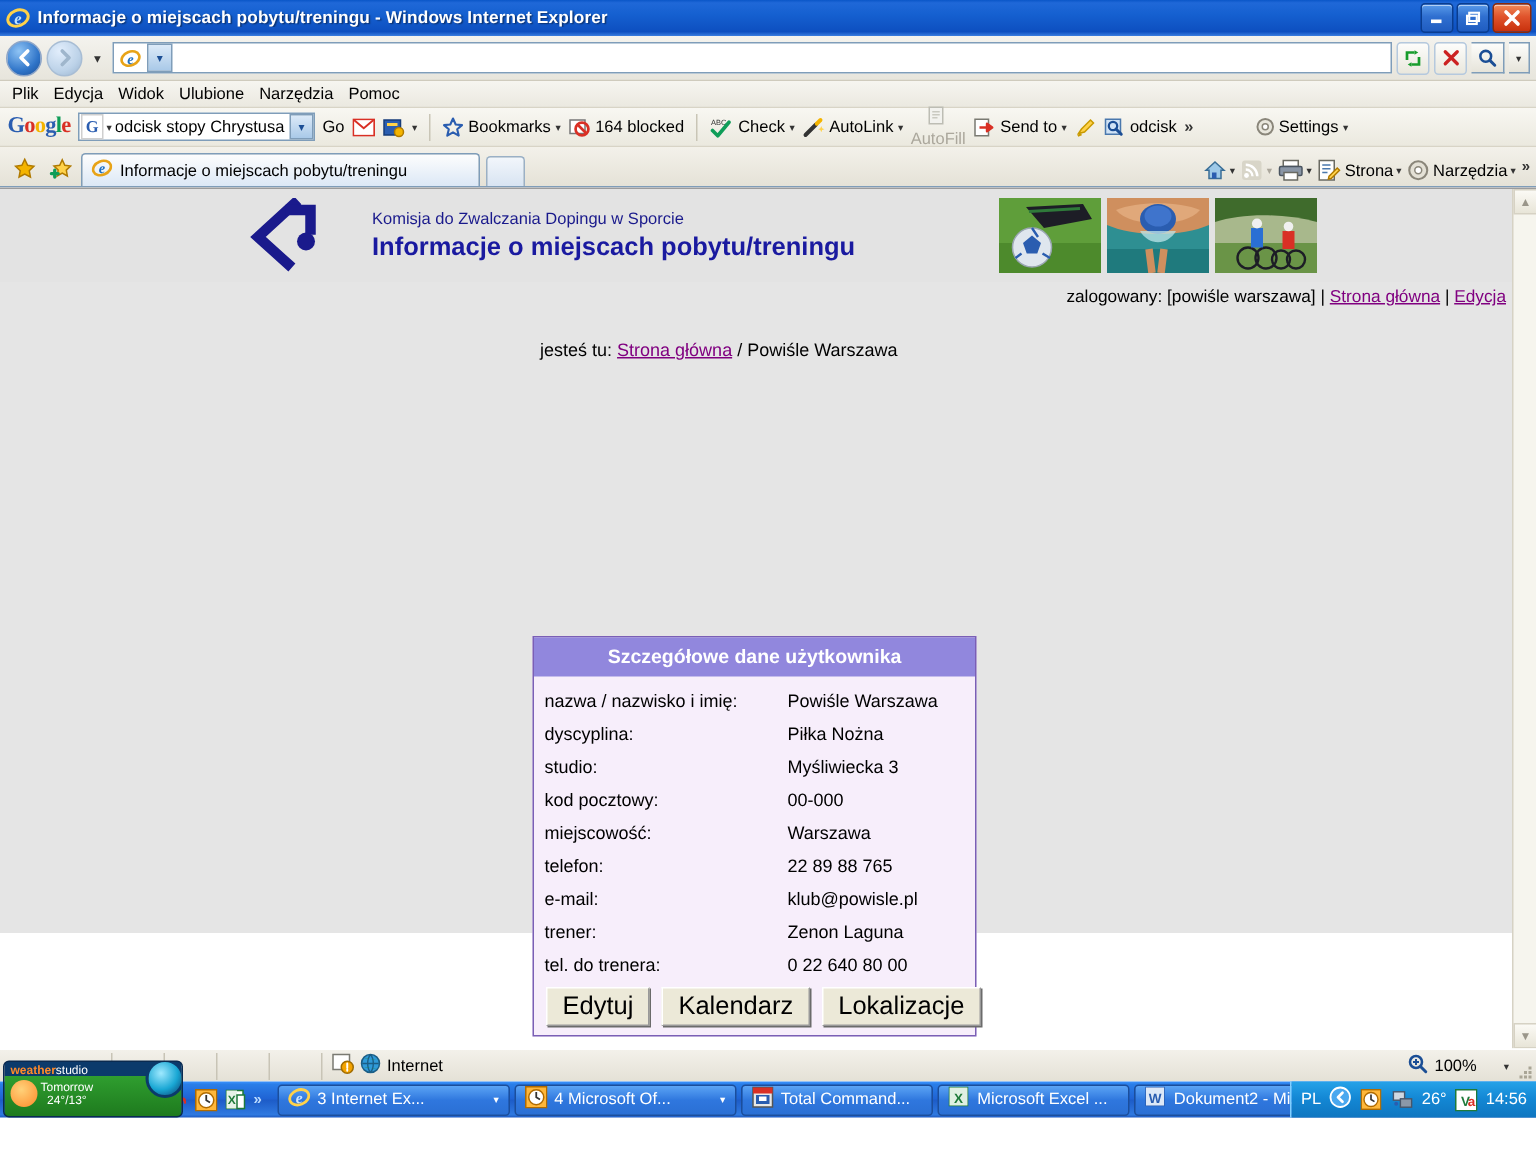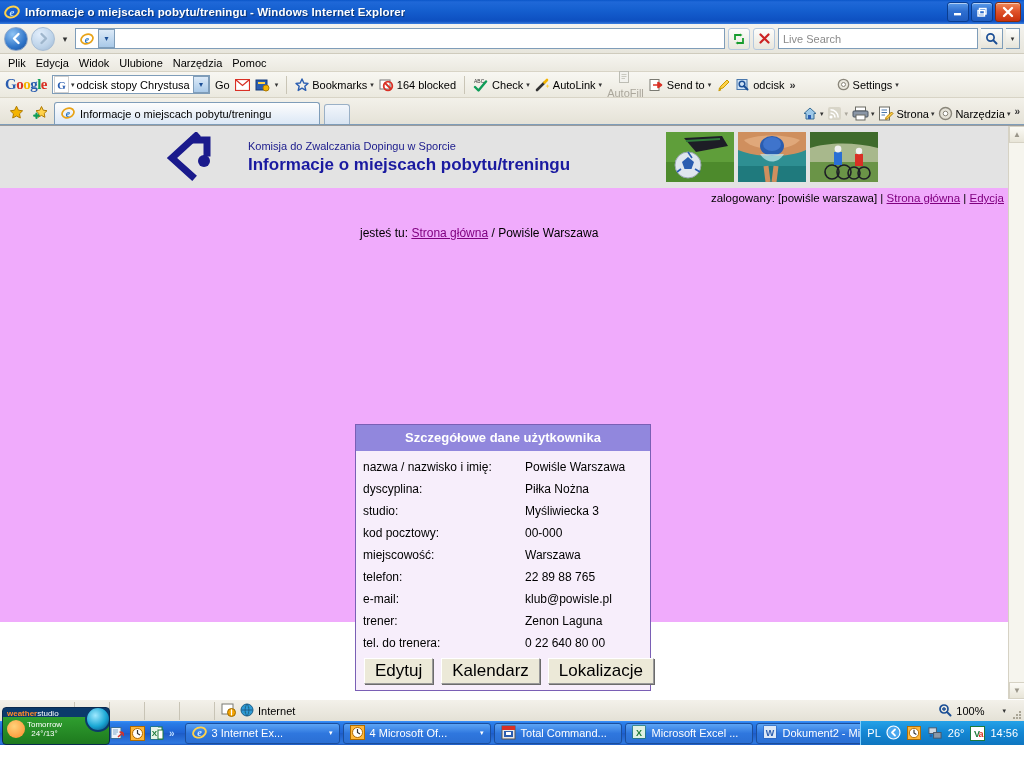--- a/index.html
+++ b/index.html
@@ -148,21 +148,21 @@
   .tb-right .ti{display:flex;align-items:center;gap:2px;}
 
   
   #viewport{
     position:relative;
     height:574px; width:1024px;
     background:#ffffff;
     border-top:1px solid #9c9c9c;
     overflow:hidden;
   }
-  #page{ width:1008px; height:496px; position:relative; background:#f0abfc; }
+  #page{ width:1008px; height:496px; position:relative; background:#e5e5e5; }
 
   .hdr{
     height:62px;background:#e3e3e3;display:flex;align-items:center;position:relative;
   }
   .hdr .logo{width:72px;height:50px;margin-left:160px;flex:0 0 auto;}
   .hdr .htext{margin-left:16px;}
   .hdr .sub{font-size:11px;color:#1a1a8c;margin-bottom:3px;}
   .hdr .main{font-size:17px;font-weight:bold;color:#1a1aa0;}
   .hdr .photos{position:absolute;left:666px;top:6px;display:flex;gap:4px;}
   .photo{width:68px;height:50px;border:0;overflow:hidden;position:relative;}
@@ -217,21 +217,21 @@
   .sb-zoom{position:absolute;right:18px;display:flex;align-items:center;gap:4px;}
   .grip{position:absolute;right:2px;bottom:1px;width:12px;height:12px;}
 
   
   #taskbar{
     height:24px;width:100%;
     background:linear-gradient(to bottom,#3a93ff 0%,#2a7ee8 8%,#1f63d4 48%,#1d5cc8 52%,#2f79e0 92%,#1c58c0 100%);
     display:flex;align-items:center;position:relative;
   }
   .wstudio{
-    position:absolute;left:2px;bottom:0;width:108px;height:38px;
+    position:absolute;left:2px;bottom:0;width:120px;height:38px;
     background:linear-gradient(to bottom,#0b3a6b,#0b3a6b 26%,#2f9e2f 26%,#1e7a1e 100%);
     border-radius:4px;border:1px solid #0a2a50;overflow:hidden;
   }
   .ws-title{font-size:8px;padding:1px 0 0 4px;white-space:nowrap;}
   .ws-title b{color:#ff8a2a;}
   .ws-title span{color:#fff;}
   .ws-body{display:flex;align-items:center;gap:2px;padding:2px 0 0 4px;}
   .ws-sun{width:18px;height:18px;border-radius:50%;background:radial-gradient(circle at 40% 35%,#ffd27a,#ff8a2a);}
   .ws-tx{color:#fff;font-size:8px;line-height:9px;text-align:center;}
   .ws-lens{
@@ -320,23 +320,20 @@
       <path d="M8 1.5 L10.5 3 L8 4.5 Z" fill="#179c2c"></path>
       <path d="M6 9.5 L3.5 11 L6 12.5 Z" fill="#179c2c"></path>
     </svg>
   </div>
   <div class="tbtn stop">
     <svg width="13" height="13" viewBox="0 0 13 13">
         <path d="M2.5 2.5 L10.5 10.5 M10.5 2.5 L2.5 10.5" stroke="#cc2222" stroke-width="2.2" stroke-linecap="round"></path>
       </svg>
   </div>
 
-  <div class="search-field">
-    <span>Live Search</span>
-  </div>
   <div class="search-go">
     <svg width="13" height="13" viewBox="0 0 13 13">
       <circle cx="5.5" cy="5.5" r="3.6" fill="none" stroke="#1b4e95" stroke-width="1.7"></circle>
       <path d="M8.4 8.4 L11.5 11.5" stroke="#1b4e95" stroke-width="2" stroke-linecap="round"></path>
     </svg>
   </div>
   <div class="search-ddn">▾</div>
 </div>
 
 <div id="menubar">

